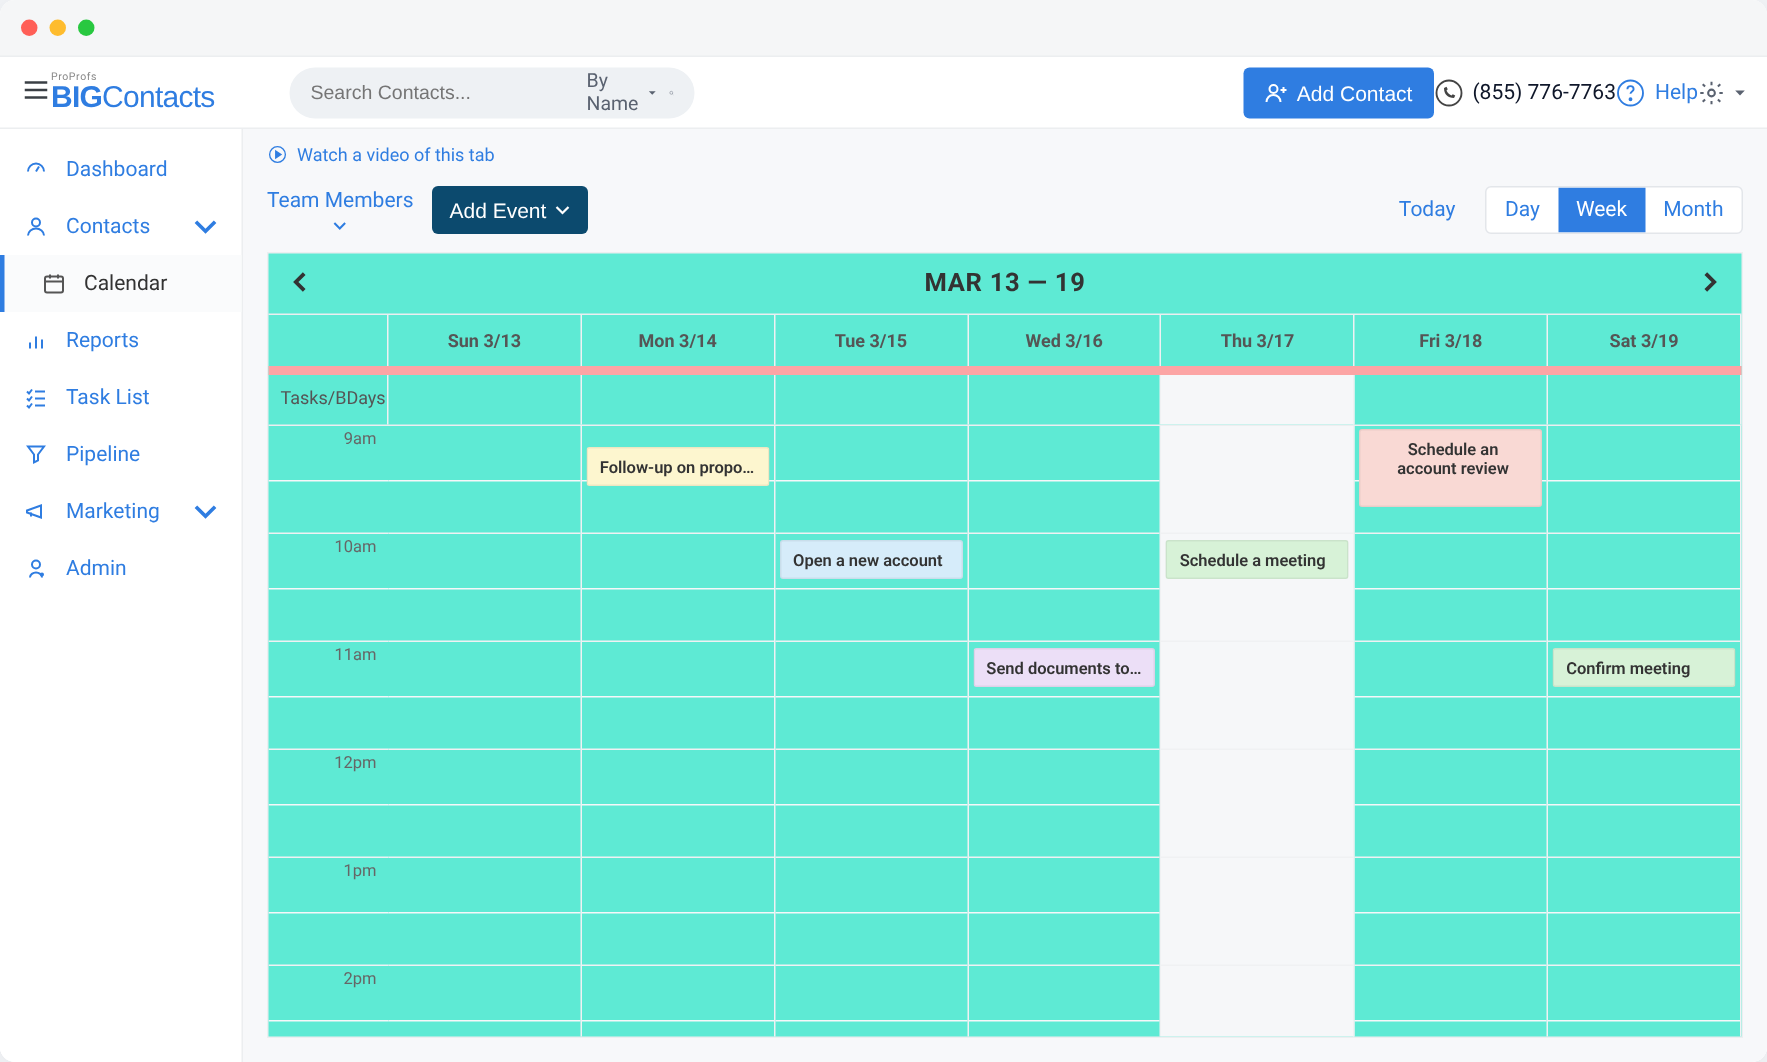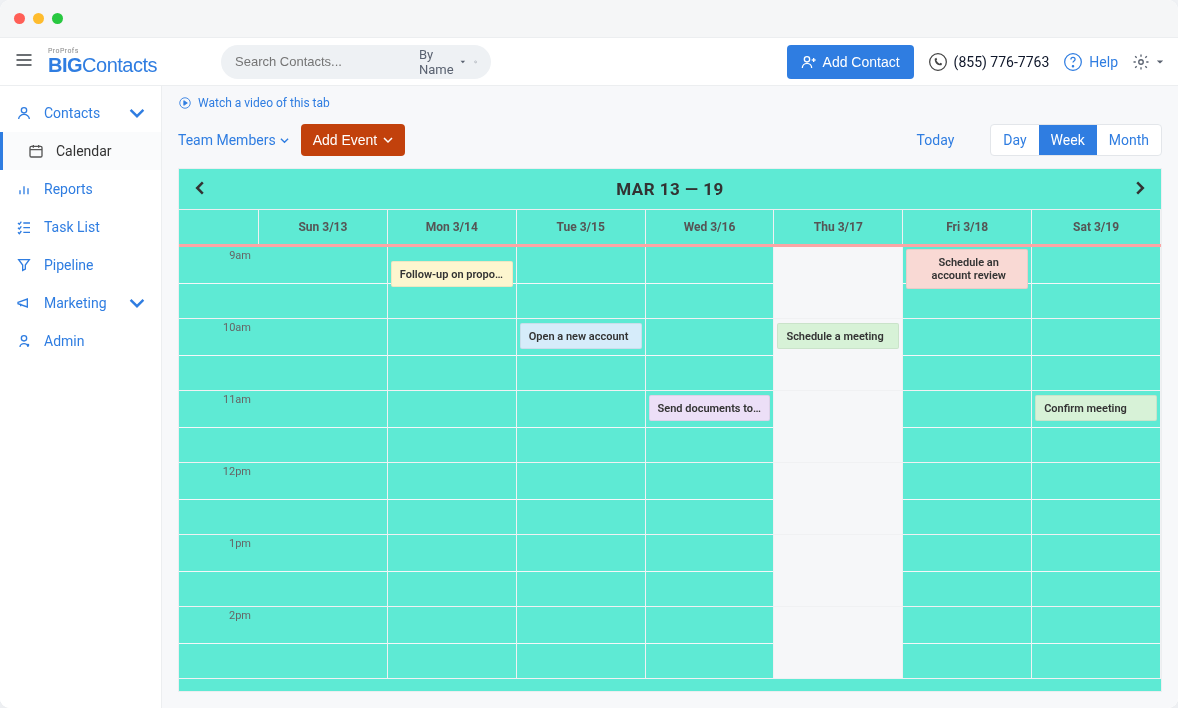--- a/index.html
+++ b/index.html
@@ -32,21 +32,20 @@
     .tl-dot { width: 11px; height: 11px; border-radius: 50%; }
     .tl-red { background: #ff5f57; }
     .tl-yellow { background: #febc2e; }
     .tl-green { background: #28c840; }
 
     .topbar {
       height: 48px;
       display: flex;
       align-items: center;
       padding: 0 14px;
-      gap: 14px;
       background: #fff;
       border-bottom: 1px solid #eceef0;
     }
     .hamburger svg { width: 20px; height: 20px; stroke: #3a3f44; }
     .logo {
       display: flex; flex-direction: column; line-height: 1;
       color: #2f7de1;
     }
     .logo-small { font-size: 7px; color: #888; letter-spacing: 0.4px; }
     .logo-big { font-family: Arial, sans-serif; font-size: 20px; font-weight: 400; letter-spacing: -0.5px; }
@@ -116,28 +115,29 @@
     }
     .video-hint svg { width: 14px; height: 14px; }
 
     .controls-row {
       display: flex; align-items: center; padding: 4px 16px 12px;
       gap: 12px;
     }
     .team-members {
       color: #2f7de1; font-size: 14px; display: flex; align-items: center; gap: 4px;
       cursor: pointer;
+      flex-direction: column;
     }
     .add-event-btn {
-      background: #c2410c; color: #fff; border: none; border-radius: 4px;
+      background: #0c4a6e; color: #fff; border: none; border-radius: 4px;
       height: 32px; padding: 0 12px; display:flex; align-items:center; gap:6px;
       font-size: 14px; cursor: pointer;
     }
     .controls-row .spacer { flex:1; }
-    .today-link { color: #2f7de1; font-size: 14px; cursor: pointer; margin-right: 24px; text-align: right;}
+    .today-link { color: #2f7de1; font-size: 14px; cursor: pointer; margin-right: 8px; text-align: right;}
     .view-toggle {
       display: flex; background: #fff; border: 1px solid #e3e6ea; border-radius: 4px;
       overflow: hidden; font-size: 14px;
     }
     .view-toggle div {
       padding: 7px 12px; color: #2f7de1; cursor: pointer;
     }
     .view-toggle div.active { background: #2f7de1; color: #fff; }
 
     .calendar {
@@ -146,21 +146,21 @@
     }
     .cal-title-row {
       display:flex; align-items:center; justify-content:space-between;
       padding: 10px 14px; border-bottom: 1px solid #eceef0;
     }
     .cal-nav { cursor:pointer; }
     .cal-title { font-size: 17px; font-weight: 700; letter-spacing: 0.5px; color:#333; }
 
     .cal-header {
       display:grid; grid-template-columns: 80px repeat(7, 1fr);
-      border-bottom: 3px solid #fca5a5;
+      border-bottom: 6px solid #fca5a5;
     }
     .cal-header-cell {
       padding: 10px 6px; text-align: center; font-size: 12px; font-weight: 700;
       color: #555; border-right: 1px solid #f0f1f3;
     }
     .cal-header-cell:first-child { text-align:left; padding-left:8px; font-weight:400; }
 
     .tasks-row {
       display:grid; grid-template-columns: 80px repeat(7, 1fr);
       border-bottom: 1px solid #eceef0; height: 34px;
@@ -191,21 +191,21 @@
     .event {
       position:absolute; left:3px; right:3px; height:26px;
       border-radius:2px; font-size:11px; font-weight:600; color:#333;
       padding:6px 8px; overflow:hidden; white-space:nowrap; text-overflow:ellipsis;
       border:1px solid rgba(0,0,0,0.06);
     }
     .ev-yellow { background:#fdf6cf; }
     .ev-blue { background:#d6ecfa; }
     .ev-green { background:#d7f2d7; }
     .ev-purple { background:#ecdff7; }
-    .ev-pink { background:#f9d9d4; text-align:center; height:40px; white-space:normal; line-height:1.2;padding-left:11px; }
+    .ev-pink { background:#f9d9d4; text-align:center; height:52px; white-space:normal; line-height:1.2;padding-left:11px; }
   </style>
 </head>
 <body>
 
 <div class="browser-frame">
 
   <div class="traffic-lights">
     <div class="tl-dot tl-red"></div>
     <div class="tl-dot tl-yellow"></div>
     <div class="tl-dot tl-green"></div>
@@ -274,20 +274,27 @@
         </svg>
       <svg width="8" height="8" viewBox="0 0 10 10">
           <path d="M1 3 L5 7 L9 3" fill="#5a6270"></path>
         </svg>
     </div>
   </div>
 
   <div class="app-body">
     <div class="sidebar">
 
+      <div class="sidebar-item">
+        <svg viewBox="0 0 24 24" fill="none" stroke="currentColor" stroke-width="2">
+            <path d="M4 14a8 8 0 0116 0"></path>
+            <line x1="12" y1="14" x2="15" y2="9"></line>
+          </svg>
+        <span>Dashboard</span>
+      </div>
 
       <div class="sidebar-item">
         <svg viewBox="0 0 24 24" fill="none" stroke="currentColor" stroke-width="2">
             <circle cx="12" cy="8" r="4"></circle>
             <path d="M4 21c0-4 4-7 8-7s8 3 8 7"></path>
           </svg>
         <span>Contacts</span>
         <svg class="sidebar-chev" width="10" height="10" viewBox="0 0 10 10">
             <path d="M1 3 L5 7 L9 3" fill="none" stroke="currentColor" stroke-width="1.5"></path>
           </svg>
@@ -407,20 +414,30 @@
           <div class="cal-header-cell"></div>
           <div class="cal-header-cell">Sun 3/13</div>
           <div class="cal-header-cell">Mon 3/14</div>
           <div class="cal-header-cell">Tue 3/15</div>
           <div class="cal-header-cell">Wed 3/16</div>
           <div class="cal-header-cell">Thu 3/17</div>
           <div class="cal-header-cell">Fri 3/18</div>
           <div class="cal-header-cell">Sat 3/19</div>
         </div>
 
+        <div class="tasks-row">
+          <div>Tasks/BDays</div>
+          <div></div>
+          <div></div>
+          <div></div>
+          <div></div>
+          <div class="shaded"></div>
+          <div></div>
+          <div></div>
+        </div>
 
         <div class="cal-grid-wrap">
           <div class="cal-grid">
 
             <div class="time-col">
               <div class="time-slot">9am</div>
               <div class="time-slot">10am</div>
               <div class="time-slot">11am</div>
               <div class="time-slot">12pm</div>
               <div class="time-slot">1pm</div>

